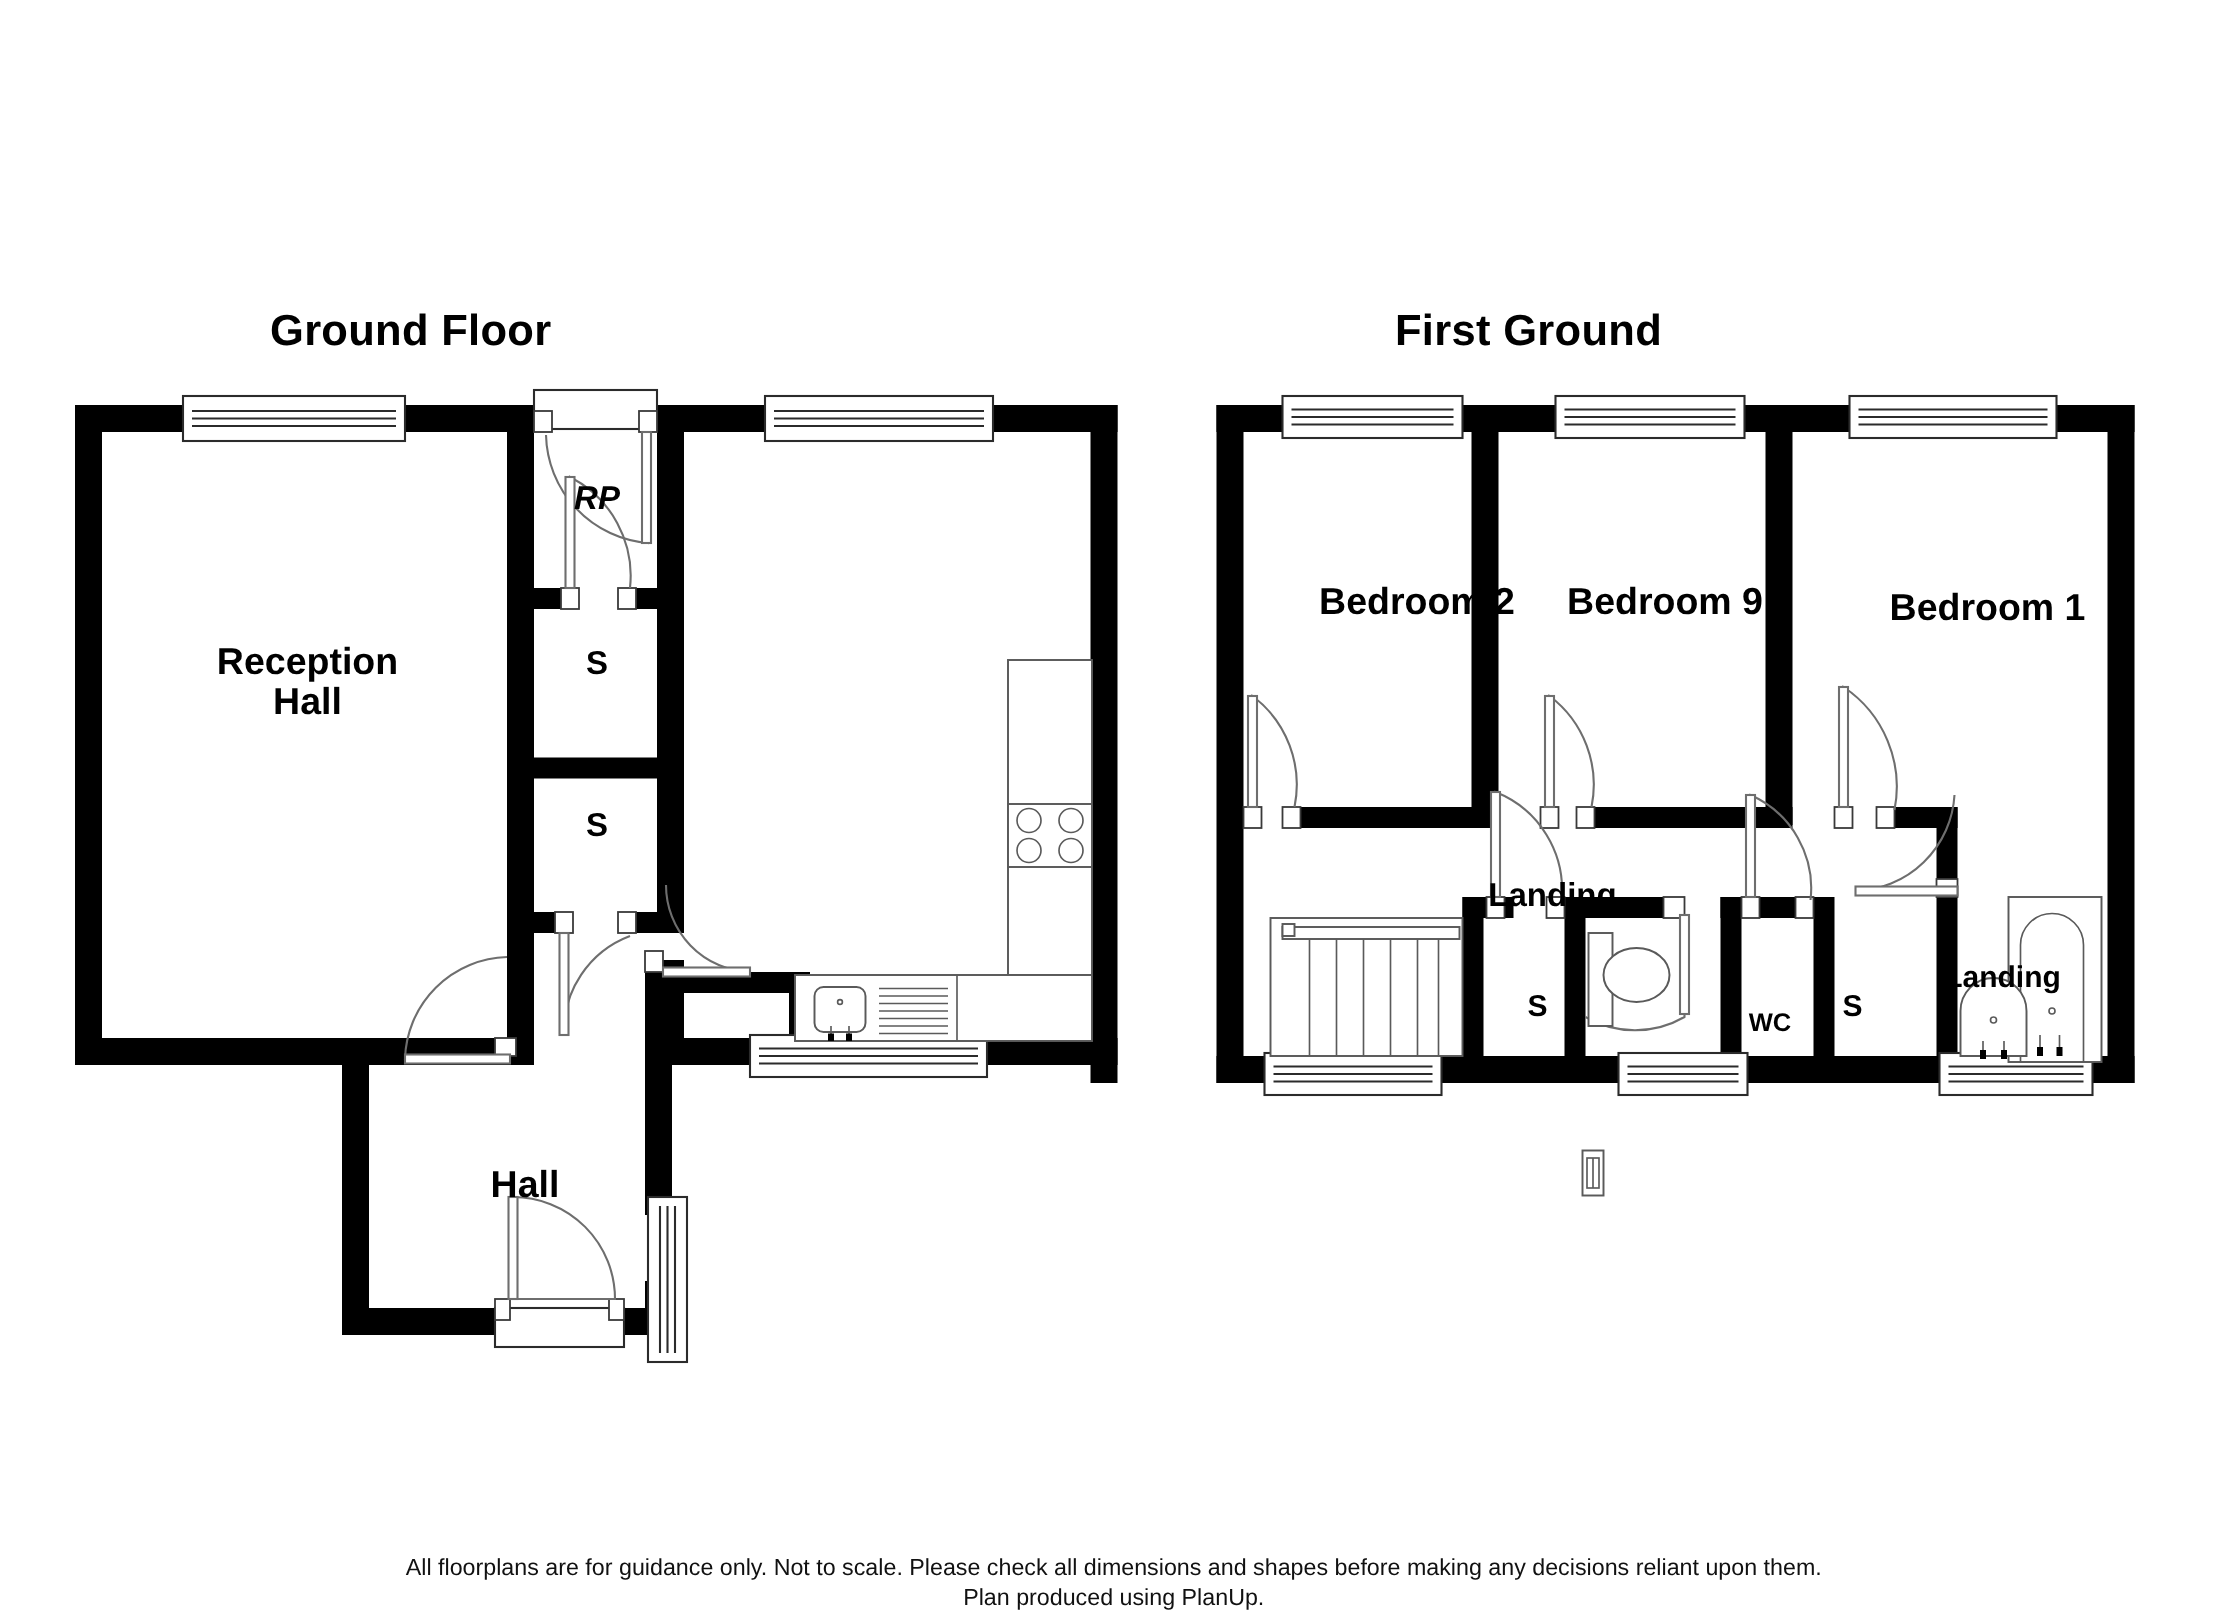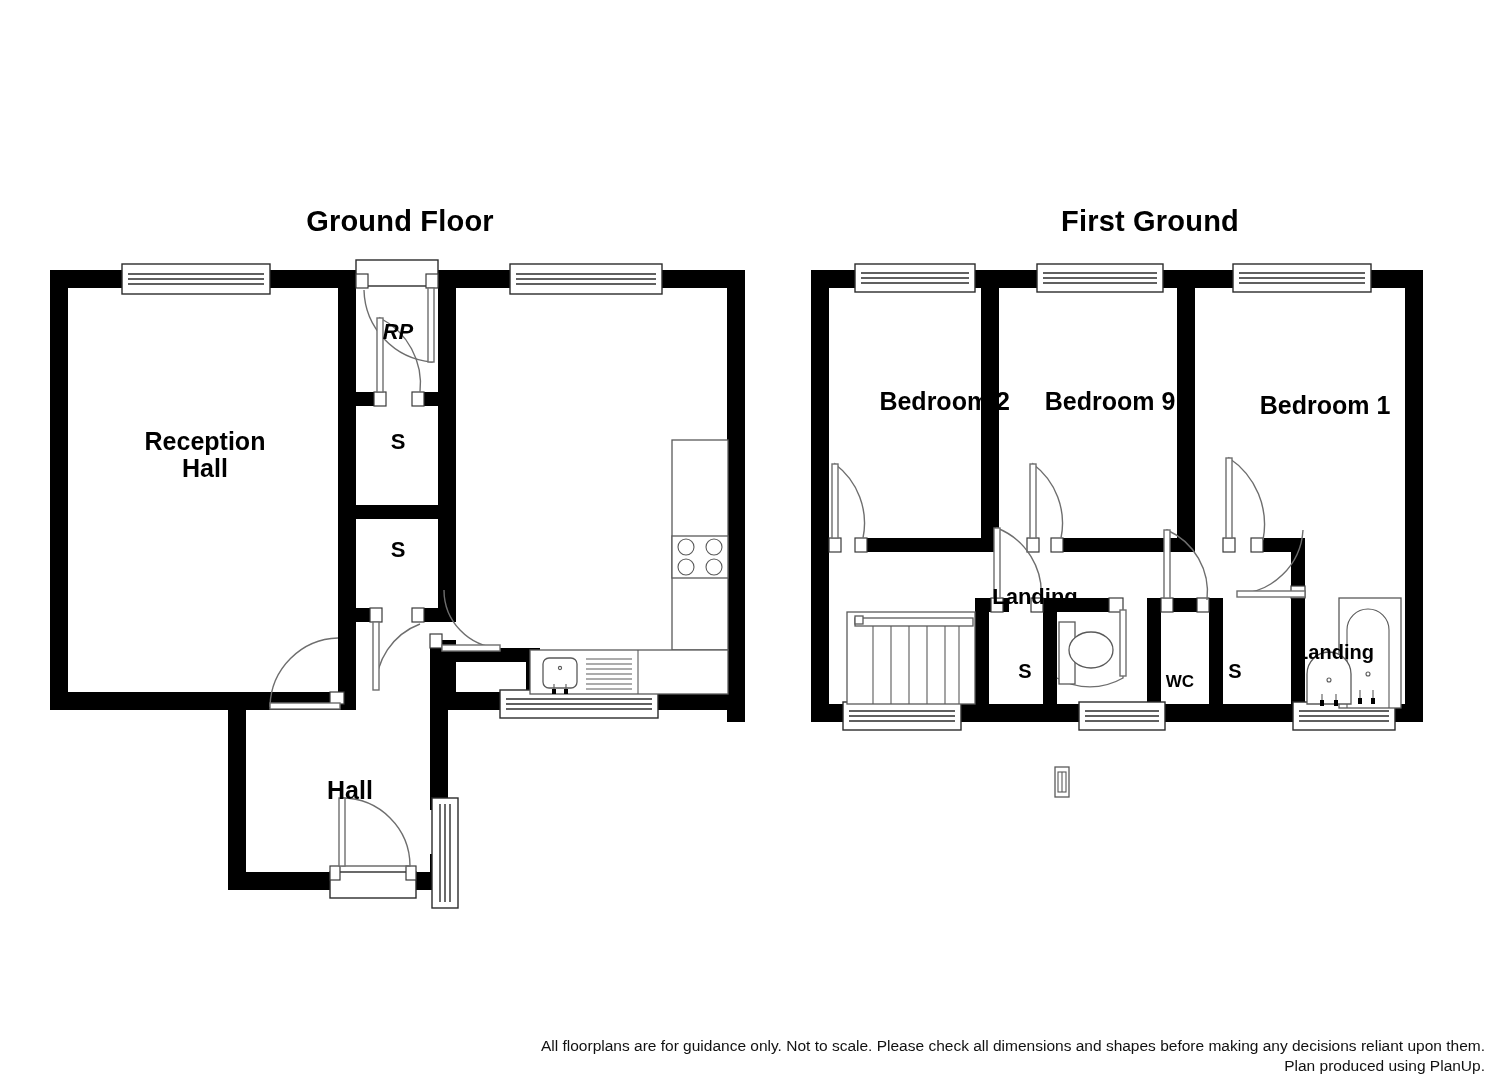--- a/index.html
+++ b/index.html
@@ -20,21 +20,21 @@
     width: 1485px;
     height: 1080px;
   }
   .floor-title {
     position: absolute;
     font-weight: bold;
     font-size: 29px;
     color: #000;
     letter-spacing: 0.2px;
     white-space: nowrap;
-    text-align: center;
+    text-align: left;
   }
   #gf-title { left: 180px; top: 205px; width: 440px; }
   #ff-title { left: 930px; top: 205px; width: 440px; }
 
   .room-label {
     position: absolute;
     font-weight: bold;
     color: #000;
     white-space: pre-line;
     text-align: center;
@@ -42,21 +42,21 @@
   }
   .lbl-lg { font-size: 25px; }
   .lbl-md { font-size: 22px; }
   .lbl-sm { font-size: 20px; }
   .lbl-xs { font-size: 17px; }
 
   .footer {
     position: absolute;
     left: 0;
     width: 1485px;
-    text-align: right;
+    text-align: center;
     font-size: 15.5px;
     color: #111;
     line-height: 1.45;
   }
   #footer-l1 { top: 1035px; }
   #footer-l2 { top: 1055px; }
 
   svg { display: block; }
   .wall { fill: #000; }
   .win-frame { fill: #ffffff; stroke: #2b2b2b; stroke-width: 1.4; }

